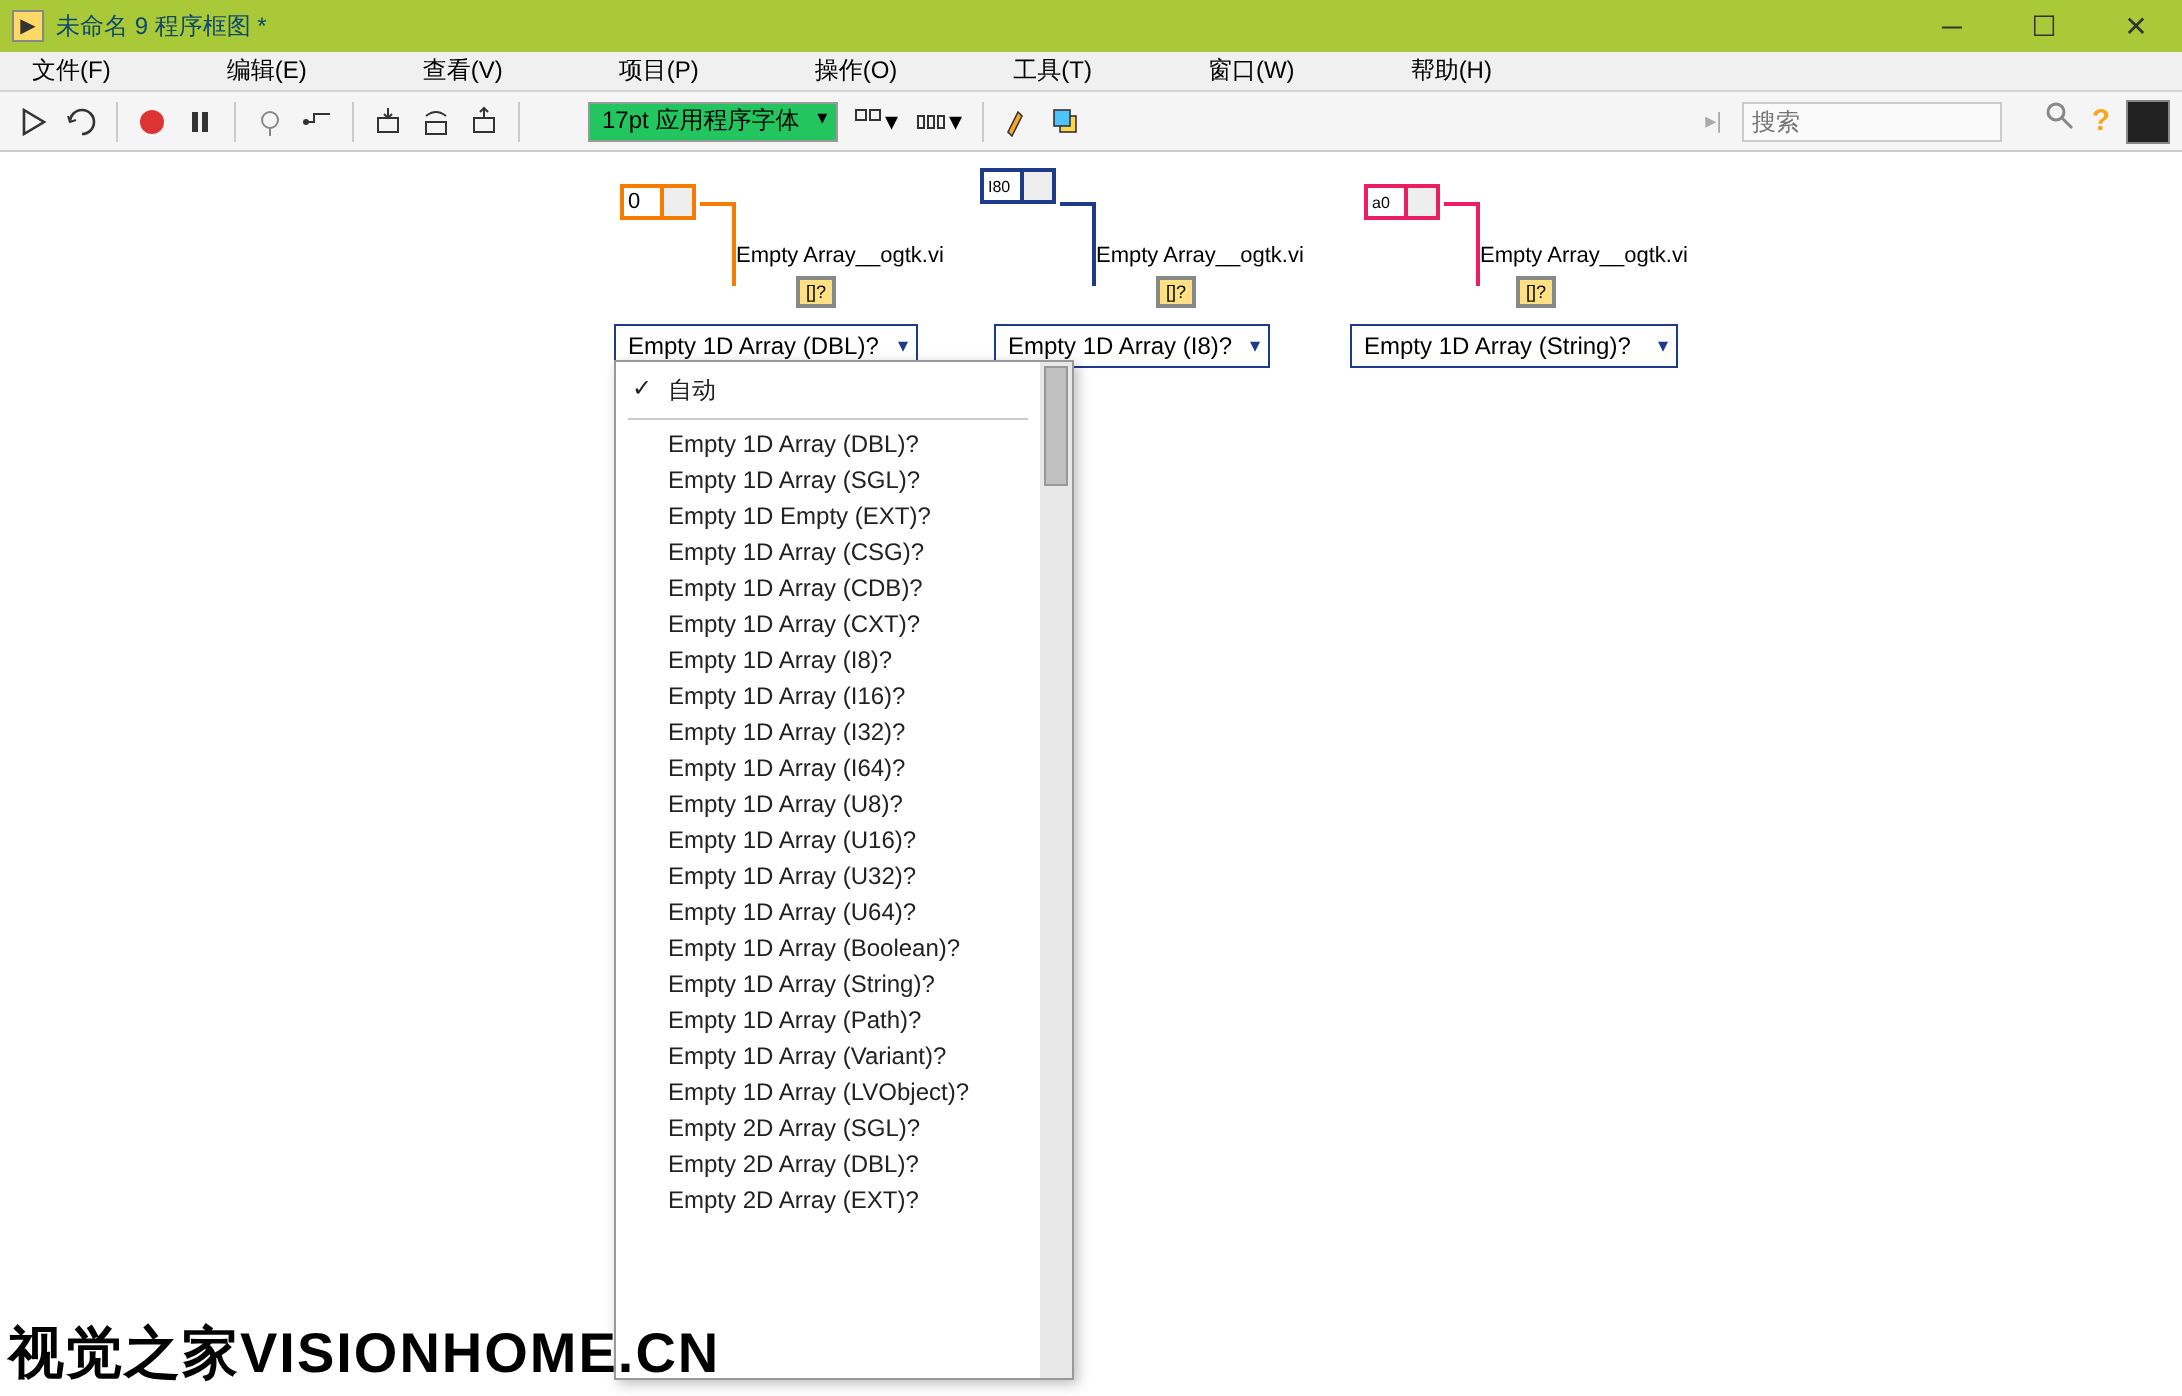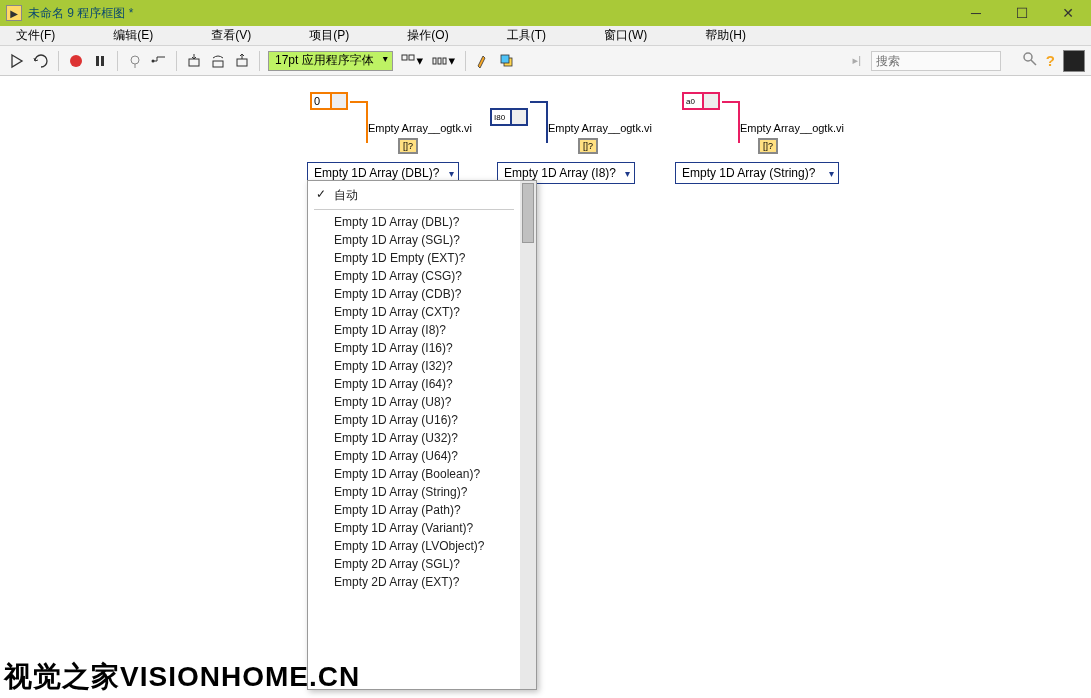--- a/index.html
+++ b/index.html
@@ -10,21 +10,21 @@
 .titlebar .title-text { font-size: 12px; color: #0c4a6e; flex: 1; }
 .titlebar .win-btns { display: flex; height: 26px; }
 .titlebar .win-btn { width: 46px; height: 26px; display: flex; align-items: center; justify-content: center; font-size: 14px; color: #333; }
 
 .menubar { height: 20px; background: #f0f0f0; display: flex; align-items: center; padding: 0 8px; font-size: 12px; border-bottom: 1px solid #d4d4d4; gap: 42px; }
 .menubar .menu-item { padding: 0 8px; cursor: default; }
 
 .toolbar { height: 30px; background: #f5f5f5; border-bottom: 1px solid #ccc; display: flex; align-items: center; padding: 0 8px; gap: 6px; position: relative; }
 .toolbar .sep { width: 1px; height: 20px; background: #ccc; margin: 0 2px; }
 .toolbar .tb-btn { width: 18px; height: 18px; display: flex; align-items: center; justify-content: center; font-size: 13px; }
-.toolbar .font-select { height: 20px; border: 1px solid #999; background: #bef264; font-size: 12px; padding: 0 18px 0 6px; position: relative; cursor: default; }
+.toolbar .font-select { height: 20px; border: 1px solid #999; background: #22c55e; font-size: 12px; padding: 0 18px 0 6px; position: relative; cursor: default; margin-left: 26px; }
 .toolbar .font-select::after { content: "▾"; position: absolute; right: 4px; top: 1px; font-size: 10px; }
 .toolbar .search-box { position: absolute; right: 90px; height: 20px; width: 130px; border: 1px solid #ccc; background: #fafafa; font-size: 12px; padding: 0 4px; color: #999; }
 .toolbar .right-icons { position: absolute; right: 6px; display: flex; gap: 8px; align-items: center; }
 .lv-icon { width: 22px; height: 22px; border: 1px solid #888; background: #222; }
 
 .canvas { position: relative; width: 100%; height: calc(698px - 26px - 20px - 30px); background: #fff; overflow-y: scroll; }
 
 .node-block { position: absolute; }
 .array-head { display: flex; }
 .array-idx { border: 2px solid; width: 22px; height: 18px; font-size: 11px; padding: 0 2px; background: #fff; display: flex; align-items: center; }
@@ -181,21 +181,21 @@
       <div class="array-idx">0</div>
       <div class="array-box"></div>
     </div>
   </div>
   <div class="wire" style="left:350px; top:25px; width:18px; height:2px; background:#f57c00"></div>
   <div class="wire" style="left:366px; top:25px; width:2px; height:42px; background:#f57c00"></div>
   <div class="node-label" style="left:368px; top:46px">Empty Array__ogtk.vi</div>
   <div class="subvi" style="left:398px; top:62px">[]?</div>
   <div class="ring-box" style="left:307px; top:86px; width:152px">Empty 1D Array (DBL)?</div>
 
-  <div class="node-block blue" style="left:490px; top:32px">
+  <div class="node-block blue" style="left:490px; top:8px">
     <div class="array-head">
       <div class="array-idx" style="font-size:8px">I8<span>0</span></div>
       <div class="array-box"></div>
     </div>
   </div>
   <div class="wire" style="left:530px; top:25px; width:18px; height:2px; background:#1e3a8a"></div>
   <div class="wire" style="left:546px; top:25px; width:2px; height:42px; background:#1e3a8a"></div>
   <div class="node-label" style="left:548px; top:46px">Empty Array__ogtk.vi</div>
   <div class="subvi" style="left:578px; top:62px">[]?</div>
   <div class="ring-box" style="left:497px; top:86px; width:138px">Empty 1D Array (I8)?</div>
@@ -232,20 +232,21 @@
         <div class="dd-item">Empty 1D Array (U8)?</div>
         <div class="dd-item">Empty 1D Array (U16)?</div>
         <div class="dd-item">Empty 1D Array (U32)?</div>
         <div class="dd-item">Empty 1D Array (U64)?</div>
         <div class="dd-item">Empty 1D Array (Boolean)?</div>
         <div class="dd-item">Empty 1D Array (String)?</div>
         <div class="dd-item">Empty 1D Array (Path)?</div>
         <div class="dd-item">Empty 1D Array (Variant)?</div>
         <div class="dd-item">Empty 1D Array (LVObject)?</div>
         <div class="dd-item">Empty 2D Array (SGL)?</div>
+        <div class="dd-item">Empty 2D Array (DBL)?</div>
         <div class="dd-item">Empty 2D Array (EXT)?</div>
       </div>
   </div>
   <div class="dd-scroll">
     <div class="dd-thumb"></div>
   </div>
 </div>
 
 <div class="watermark">视觉之家VISIONHOME.CN</div>
 

